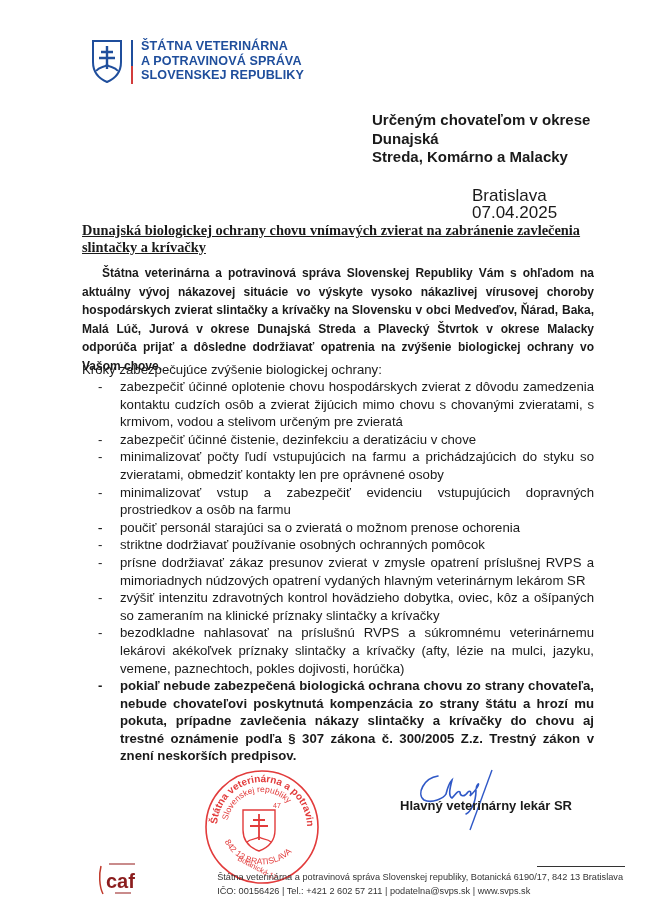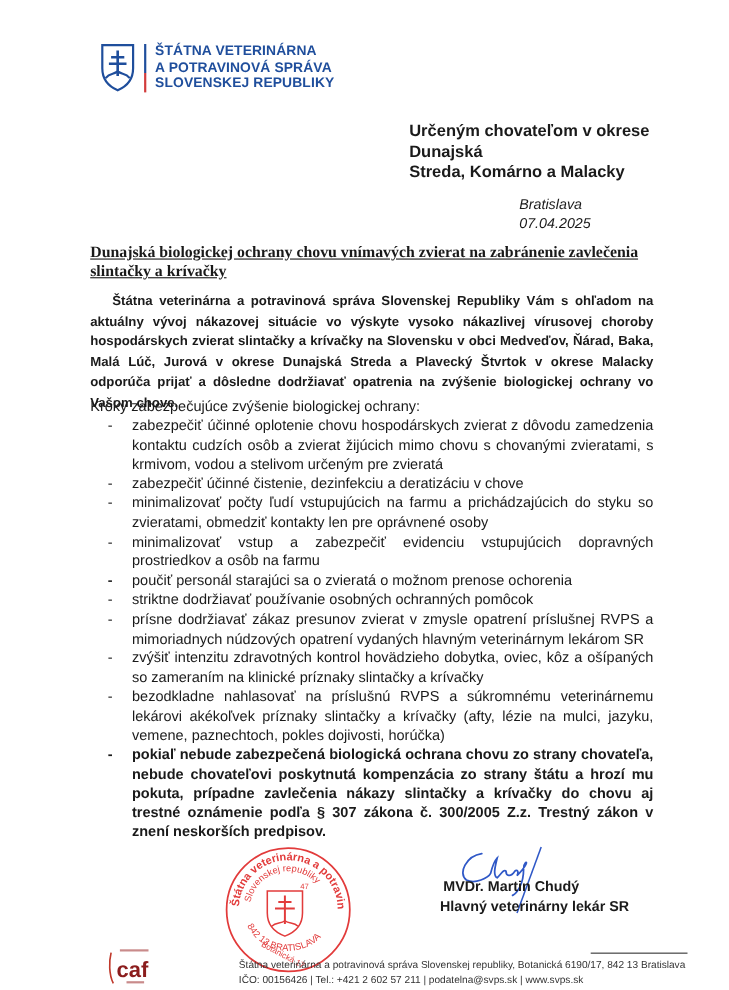--- a/index.html
+++ b/index.html
@@ -2,21 +2,21 @@
 <html><head>
 <meta charset="utf-8">
 <style>
   html, body { margin:0; padding:0; background:#ffffff; }
   body { width:663px; height:900px; position:relative; overflow:hidden; font-family:"Liberation Sans", sans-serif; color:#1a1a1a; }
   .logo { position:absolute; left:90px; top:38px; display:flex; align-items:center; }
   .logo svg { width:34px; height:46px; }
   .logo-bar { width:2px; height:44px; margin:2px 8px 0 7px; background:linear-gradient(#1f4e9c 0%, #1f4e9c 60%, #d23c3c 60%, #d23c3c 100%); }
   .logo-text { color:#1f4e9c; font-weight:bold; font-size:12.6px; line-height:14.5px; letter-spacing:0.1px; }
   .addressee { position:absolute; left:372px; top:111px; width:240px; font-weight:bold; font-size:15px; line-height:18.5px; }
-  .place { position:absolute; left:472px; top:178px; font-size:13px; line-height:16.5px;font-style:italic; }
+  .place { position:absolute; left:472px; top:188px; font-size:17px; line-height:16.5px; }
   .subject { position:absolute; left:82px; top:222px; width:520px; font-family:"Liberation Serif", serif; font-weight:bold; font-size:14.4px; line-height:17px; text-decoration:underline; }
   .intro { position:absolute; left:82px; top:264px; width:512px; font-size:12px; line-height:18.5px; text-align:justify; text-indent:20px;font-weight:bold; }
   .steps-title { position:absolute; left:82px; top:361px; font-size:13.2px; line-height:18.5px; }
   .steps { position:absolute; left:82px; top:378px; width:512px; margin:0; padding:0; list-style:none; font-size:13.2px; line-height:17.6px; }
   .steps li { position:relative; padding-left:38px; text-align:justify; }
   .steps li .dash { position:absolute; left:16px; top:0; }
   .steps li.bold { font-weight:bold; }
   .sig { position:absolute; left:400px; top:797px; font-weight:bold; font-size:13px; line-height:18px; }
   .sig .name { padding-left:3px; }
   .signature-svg { position:absolute; left:410px; top:764px; width:90px; height:70px; }
@@ -95,21 +95,20 @@
     <textPath href="#bottomArc" startOffset="4%">842 13 BRATISLAVA</textPath>
   </text>
 </svg>
 
 <svg class="signature-svg" viewBox="0 0 90 70">
   <path d="M28 12 C14 14 6 30 14 36 C22 40 34 34 36 30 M36 30 C38 22 40 18 42 16 C40 24 38 32 42 34 C46 30 48 26 50 28 C50 32 54 34 58 28 C60 26 62 28 60 32 C62 30 66 26 68 22 C70 18 66 20 66 26 C66 40 60 48 56 50" stroke="#2f58c7" stroke-width="1.6" fill="none" stroke-linecap="round"></path>
   <path d="M82 6 L60 66" stroke="#2f58c7" stroke-width="1.4" fill="none"></path>
 </svg>
 
 <div class="sig">
-  <div class="name">MVDr. Martin Chudý</div>
   <div>Hlavný veterinárny lekár SR</div>
 </div>
 
 <svg class="caf" viewBox="0 0 46 38">
   <path d="M4 6 C2 14 2 26 6 34" stroke="#c0392b" stroke-width="1.5" fill="none"></path>
   <rect x="12" y="3" width="26" height="2" fill="#c98b8b"></rect>
   <text x="9" y="28" font-size="20" font-weight="bold" fill="#8b1d1d" font-family="Liberation Sans, sans-serif">caf</text>
   <rect x="18" y="32" width="16" height="2" fill="#c98b8b"></rect>
 </svg>
 

